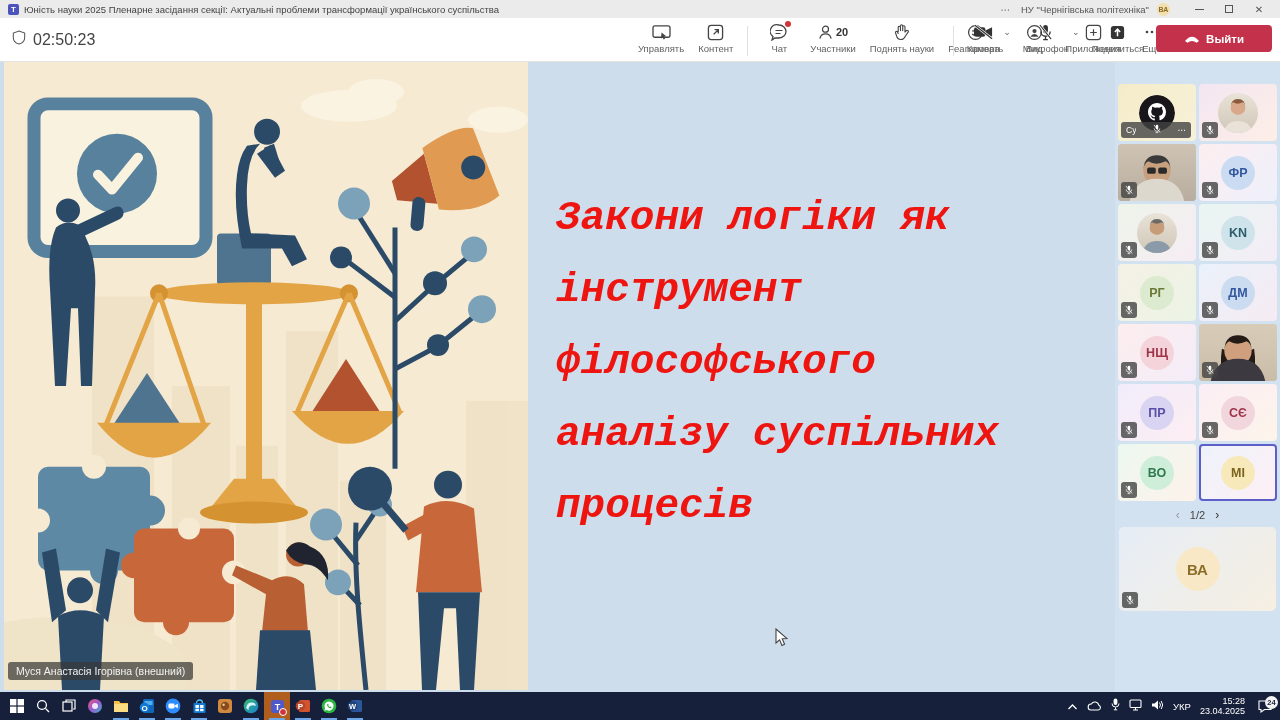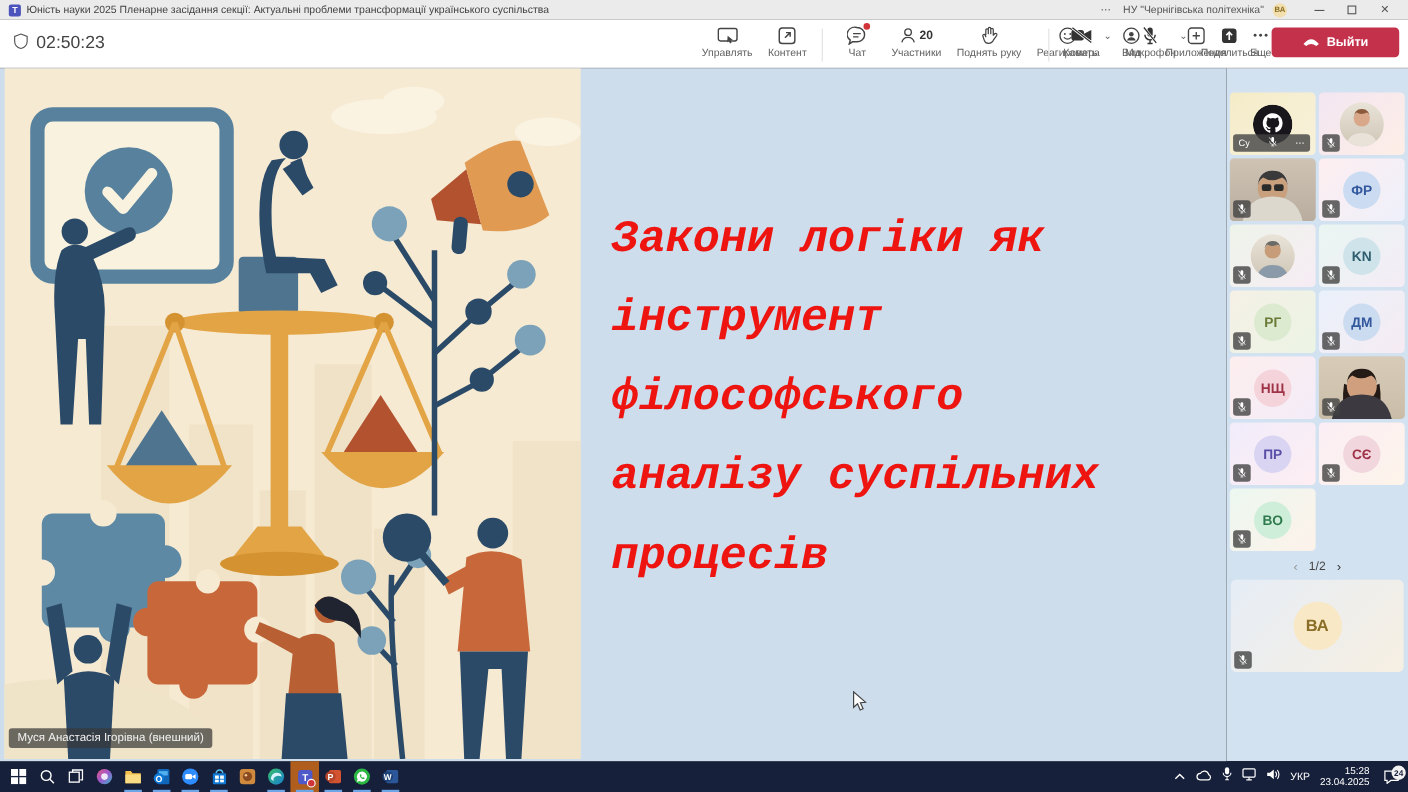--- a/index.html
+++ b/index.html
@@ -141,21 +141,21 @@
           <span class="pcount">20</span>
         </span>
         <span class="tlabel">Участники</span>
       </div>
       <div class="tbtn">
         <span class="ticon">
           <svg width="15" height="18" viewBox="0 0 16 19">
               <path d="M4.5 9 V4.5 a1.2 1.2 0 0 1 2.4 0 V8 M6.9 8 V3 a1.2 1.2 0 0 1 2.4 0 V8 M9.3 8 V4 a1.2 1.2 0 0 1 2.4 0 V9.5 M11.7 9.5 l1.6-1.6 a1.3 1.3 0 0 1 1.8 1.8 L12 14 a5.5 5.5 0 0 1 -5 3.5 Q4 17.5 3 14.5 L1.6 10.3 a1.2 1.2 0 0 1 2.2 -.9 l.7 1.6" fill="none" stroke="#444" stroke-width="1.2" stroke-linecap="round"></path>
             </svg>
         </span>
-        <span class="tlabel">Поднять руку</span>
+        <span class="tlabel">Поднять науки</span>
       </div>
       <div class="tbtn">
         <span class="ticon">
           <svg width="17" height="17" viewBox="0 0 18 18">
               <circle cx="9" cy="9" r="7.3" fill="none" stroke="#444" stroke-width="1.3"></circle>
               <circle cx="6.4" cy="7.3" r="0.9" fill="#444"></circle>
               <circle cx="11.6" cy="7.3" r="0.9" fill="#444"></circle>
               <path d="M5.8 10.8 q3.2 2.8 6.4 0" fill="none" stroke="#444" stroke-width="1.2" stroke-linecap="round"></path>
             </svg>
         </span>
@@ -531,20 +531,23 @@
           <div class="tile" style="background: linear-gradient(135deg, rgb(236, 248, 240), rgb(253, 242, 234));">
             <span class="init" style="background:#cfeeda;color:#2e7a4e">ВО</span>
             <span class="mic-badge">
               <svg viewBox="0 0 16 16" width="10" height="10">
                 <rect x="6" y="1" width="4" height="7.5" rx="2" fill="#fff"></rect>
                 <path d="M3.5 7 a4.5 4.5 0 0 0 9 0 M8 11.5 v2 M5.8 13.8 h4.4" stroke="#fff" stroke-width="1.1" fill="none"></path>
                 <line x1="3" y1="1.5" x2="13" y2="13.5" stroke="#fff" stroke-width="1.3"></line>
               </svg>
             </span>
           </div>
+          <div class="tile active" style="background: linear-gradient(135deg, rgb(238, 242, 251), rgb(253, 240, 244));">
+            <span class="init" style="background:#f8e9bb;color:#7a641e">МІ</span>
+          </div>
         </div>
       <div class="pager">
         <span class="pch">‹</span>
         <span>1/2</span>
         <span class="pch next">›</span>
       </div>
       <div class="selftile">
         <span class="init">ВА</span>
         <span class="mic-badge">
           <svg viewBox="0 0 16 16" width="10" height="10">

